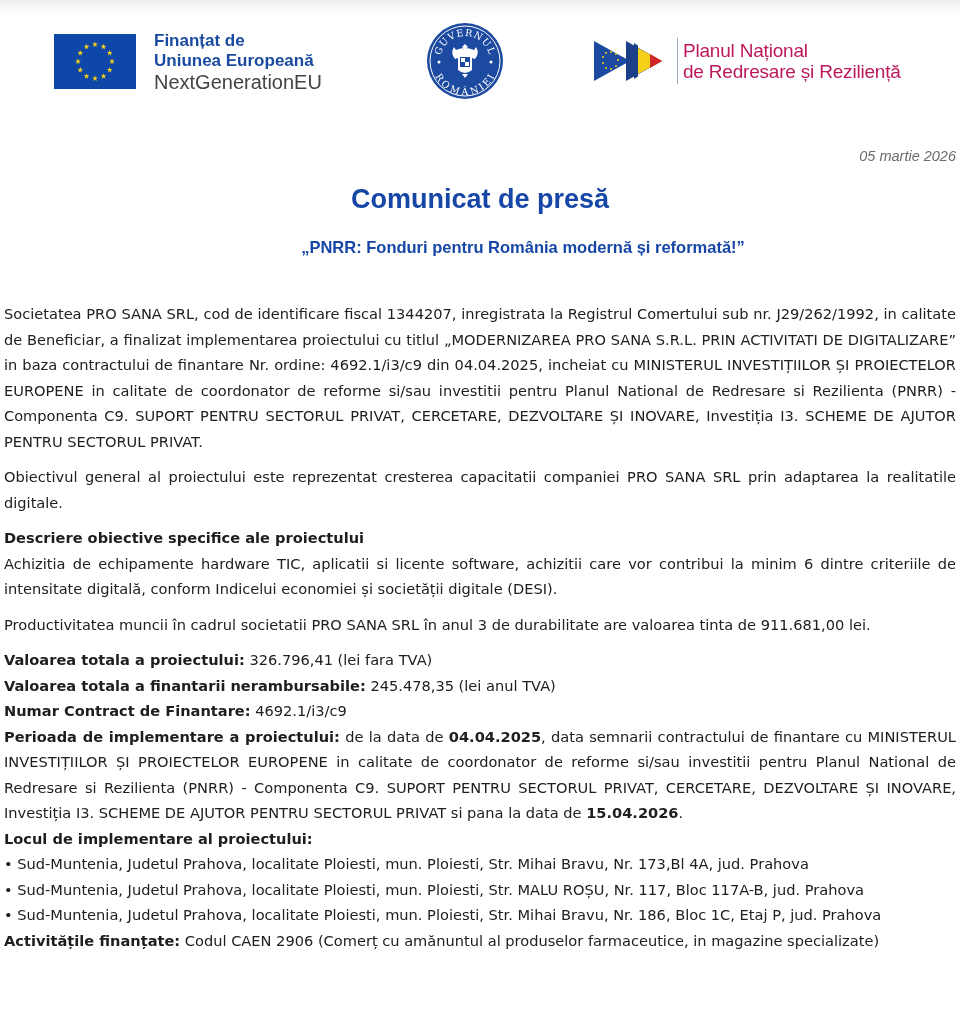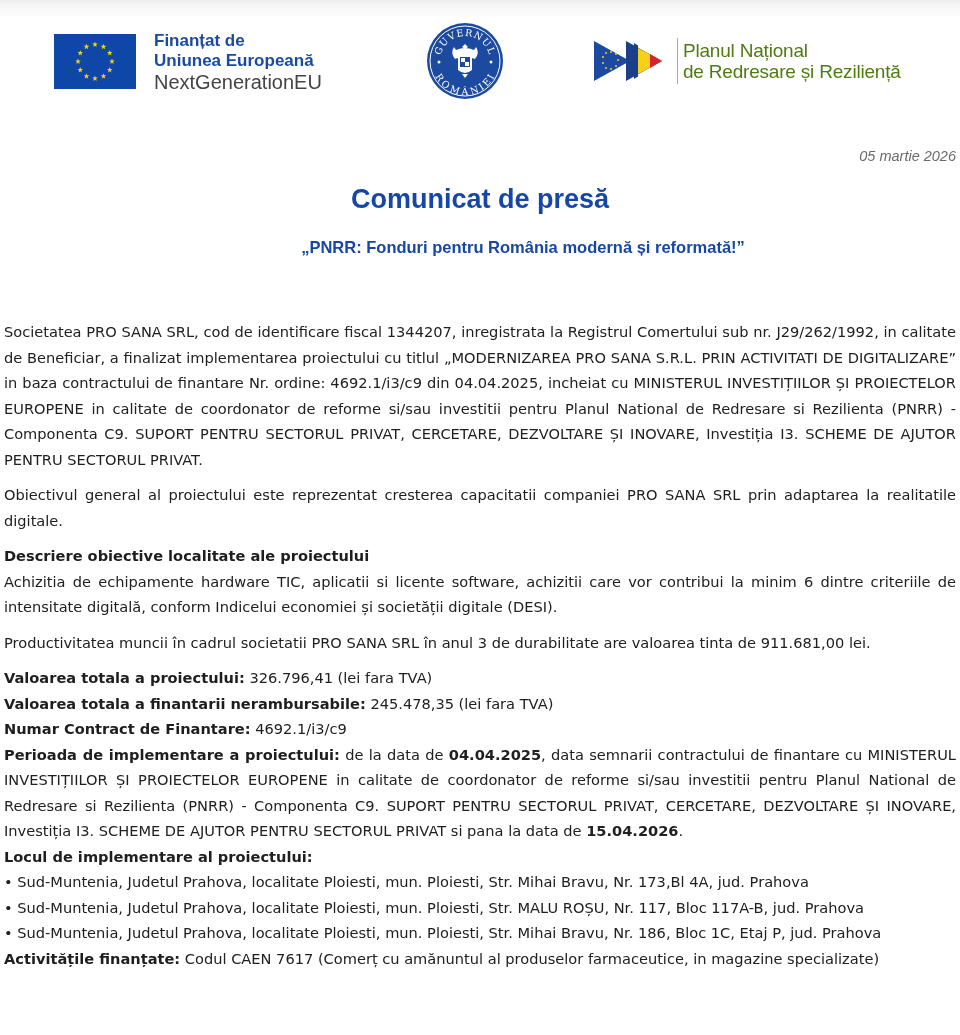--- a/index.html
+++ b/index.html
@@ -18,40 +18,40 @@
   }
   .eu-flag svg { position: absolute; left: 0; top: 0; }
   .eu-text { margin-left: 18px; font-family: "Liberation Sans", sans-serif; }
   .eu-line1, .eu-line2 { color: #1b4ba1; font-weight: bold; font-size: 17px; line-height: 20px; }
   .eu-line3 { color: #444; font-size: 20px; line-height: 20px; margin-top: 1px; }
 
   .logo-gov { position: absolute; left: 426px; top: 22px; width: 78px; height: 78px; }
 
   .logo-pnrr { position: absolute; left: 594px; top: 38px; display: flex; align-items: center; }
   .pnrr-sep { width: 1px; height: 46px; background: #9aa8c6; margin: 0 5px 0 5px; }
-  .pnrr-text { font-family: "Liberation Sans", sans-serif; color: #4d7c0f; font-size: 19px; line-height: 21px; letter-spacing: -0.2px; }
+  .pnrr-text { font-family: "Liberation Sans", sans-serif; color: #be185d; font-size: 19px; line-height: 21px; letter-spacing: -0.2px; }
 
   
   .date {
     position: absolute; right: 4px; top: 148px;
     font-family: "Liberation Sans", sans-serif; font-style: italic; font-weight: normal;
     font-size: 14.5px; color: #6b6b6b;
   }
   .title {
     position: absolute; left: 0; width: 960px; top: 184px; text-align: center;
     font-family: "Liberation Sans", sans-serif; font-weight: bold; font-size: 27px; color: #1747a6;
   }
   .subtitle {
     position: absolute; left: 0; width: 960px; top: 238px; text-align: center;
     font-family: "Liberation Sans", sans-serif; font-weight: bold; font-size: 16.5px; color: #1747a6; padding-left: 43px;
   }
 
   
   .content {
-    position: absolute; left: 4px; top: 319px; width: 952px;
+    position: absolute; left: 4px; top: 301px; width: 952px;
     font-size: 14.6px; line-height: 25.5px; color: #202020;
   }
   .content p { margin: 0 0 10px 0; text-align: justify; }
   .content p.tight { margin-bottom: 0; }
   .content .lbl { font-weight: bold; color: #1e1e1e; }
   .content b { font-weight: bold; }
   .content ul { list-style: none; margin: 0; padding: 0; }
   .content li::before { content: "• "; }
 </style>
 </head>
@@ -137,38 +137,38 @@
   </div>
 </div>
 
 <div class="date">05 martie 2026</div>
 <div class="title">Comunicat de presă</div>
 <div class="subtitle">„PNRR: Fonduri pentru România modernă și reformată!”</div>
 
 <div class="content">
   <p>Societatea PRO SANA SRL, cod de identificare fiscal 1344207, inregistrata la Registrul Comertului sub nr. J29/262/1992, in calitate de Beneficiar, a finalizat implementarea proiectului cu titlul „MODERNIZAREA PRO SANA S.R.L. PRIN ACTIVITATI DE DIGITALIZARE” in baza contractului de finantare Nr. ordine: 4692.1/i3/c9 din 04.04.2025, incheiat cu MINISTERUL INVESTIȚIILOR ȘI PROIECTELOR EUROPENE in calitate de coordonator de reforme si/sau investitii pentru Planul National de Redresare si Rezilienta (PNRR) - Componenta C9. SUPORT PENTRU SECTORUL PRIVAT, CERCETARE, DEZVOLTARE ȘI INOVARE, Investiția I3. SCHEME DE AJUTOR PENTRU SECTORUL PRIVAT.</p>
   <p>Obiectivul general al proiectului este reprezentat cresterea capacitatii companiei PRO SANA SRL prin adaptarea la realitatile digitale.</p>
-  <p class="tight"><span class="lbl">Descriere obiective localitate ale proiectului</span></p>
+  <p class="tight"><span class="lbl">Descriere obiective specifice ale proiectului</span></p>
   <p>Achizitia de echipamente hardware TIC, aplicatii si licente software, achizitii care vor contribui la minim 6 dintre criteriile de intensitate digitală, conform Indicelui economiei și societății digitale (DESI).</p>
   <p>Productivitatea muncii în cadrul societatii PRO SANA SRL în anul 3 de durabilitate are valoarea tinta de 911.681,00 lei.</p>
 
   <div>
     <span class="lbl">Valoarea totala a proiectului:</span><span> 326.796,41 (lei fara TVA)</span>
   </div>
   <div>
-    <span class="lbl">Valoarea totala a finantarii nerambursabile:</span><span> 245.478,35 (lei fara TVA)</span>
+    <span class="lbl">Valoarea totala a finantarii nerambursabile:</span><span> 245.478,35 (lei anul TVA)</span>
   </div>
   <div>
     <span class="lbl">Numar Contract de Finantare:</span><span> 4692.1/i3/c9</span>
   </div>
   <p class="tight">
     <span class="lbl">Perioada de implementare a proiectului:</span><span> de la data de </span><b>04.04.2025</b><span>, data semnarii contractului de finantare cu MINISTERUL INVESTIȚIILOR ȘI PROIECTELOR EUROPENE in calitate de coordonator de reforme si/sau investitii pentru Planul National de Redresare si Rezilienta (PNRR) - Componenta C9. SUPORT PENTRU SECTORUL PRIVAT, CERCETARE, DEZVOLTARE ȘI INOVARE, Investiția I3. SCHEME DE AJUTOR PENTRU SECTORUL PRIVAT si pana la data de </span><b>15.04.2026</b><span>.</span>
   </p>
   <div><span class="lbl">Locul de implementare al proiectului:</span></div>
   <ul>
     <li>Sud-Muntenia, Judetul Prahova, localitate Ploiesti, mun. Ploiesti, Str. Mihai Bravu, Nr. 173,Bl 4A, jud. Prahova</li>
     <li>Sud-Muntenia, Judetul Prahova, localitate Ploiesti, mun. Ploiesti, Str. MALU ROȘU, Nr. 117, Bloc 117A-B, jud. Prahova</li>
     <li>Sud-Muntenia, Judetul Prahova, localitate Ploiesti, mun. Ploiesti, Str. Mihai Bravu, Nr. 186, Bloc 1C, Etaj P, jud. Prahova</li>
   </ul>
   <div>
-    <span class="lbl">Activitățile finanțate:</span><span> Codul CAEN 7617 (Comerț cu amănuntul al produselor farmaceutice, in magazine specializate)</span>
+    <span class="lbl">Activitățile finanțate:</span><span> Codul CAEN 2906 (Comerț cu amănuntul al produselor farmaceutice, in magazine specializate)</span>
   </div>
 </div>
 
 </body></html>

